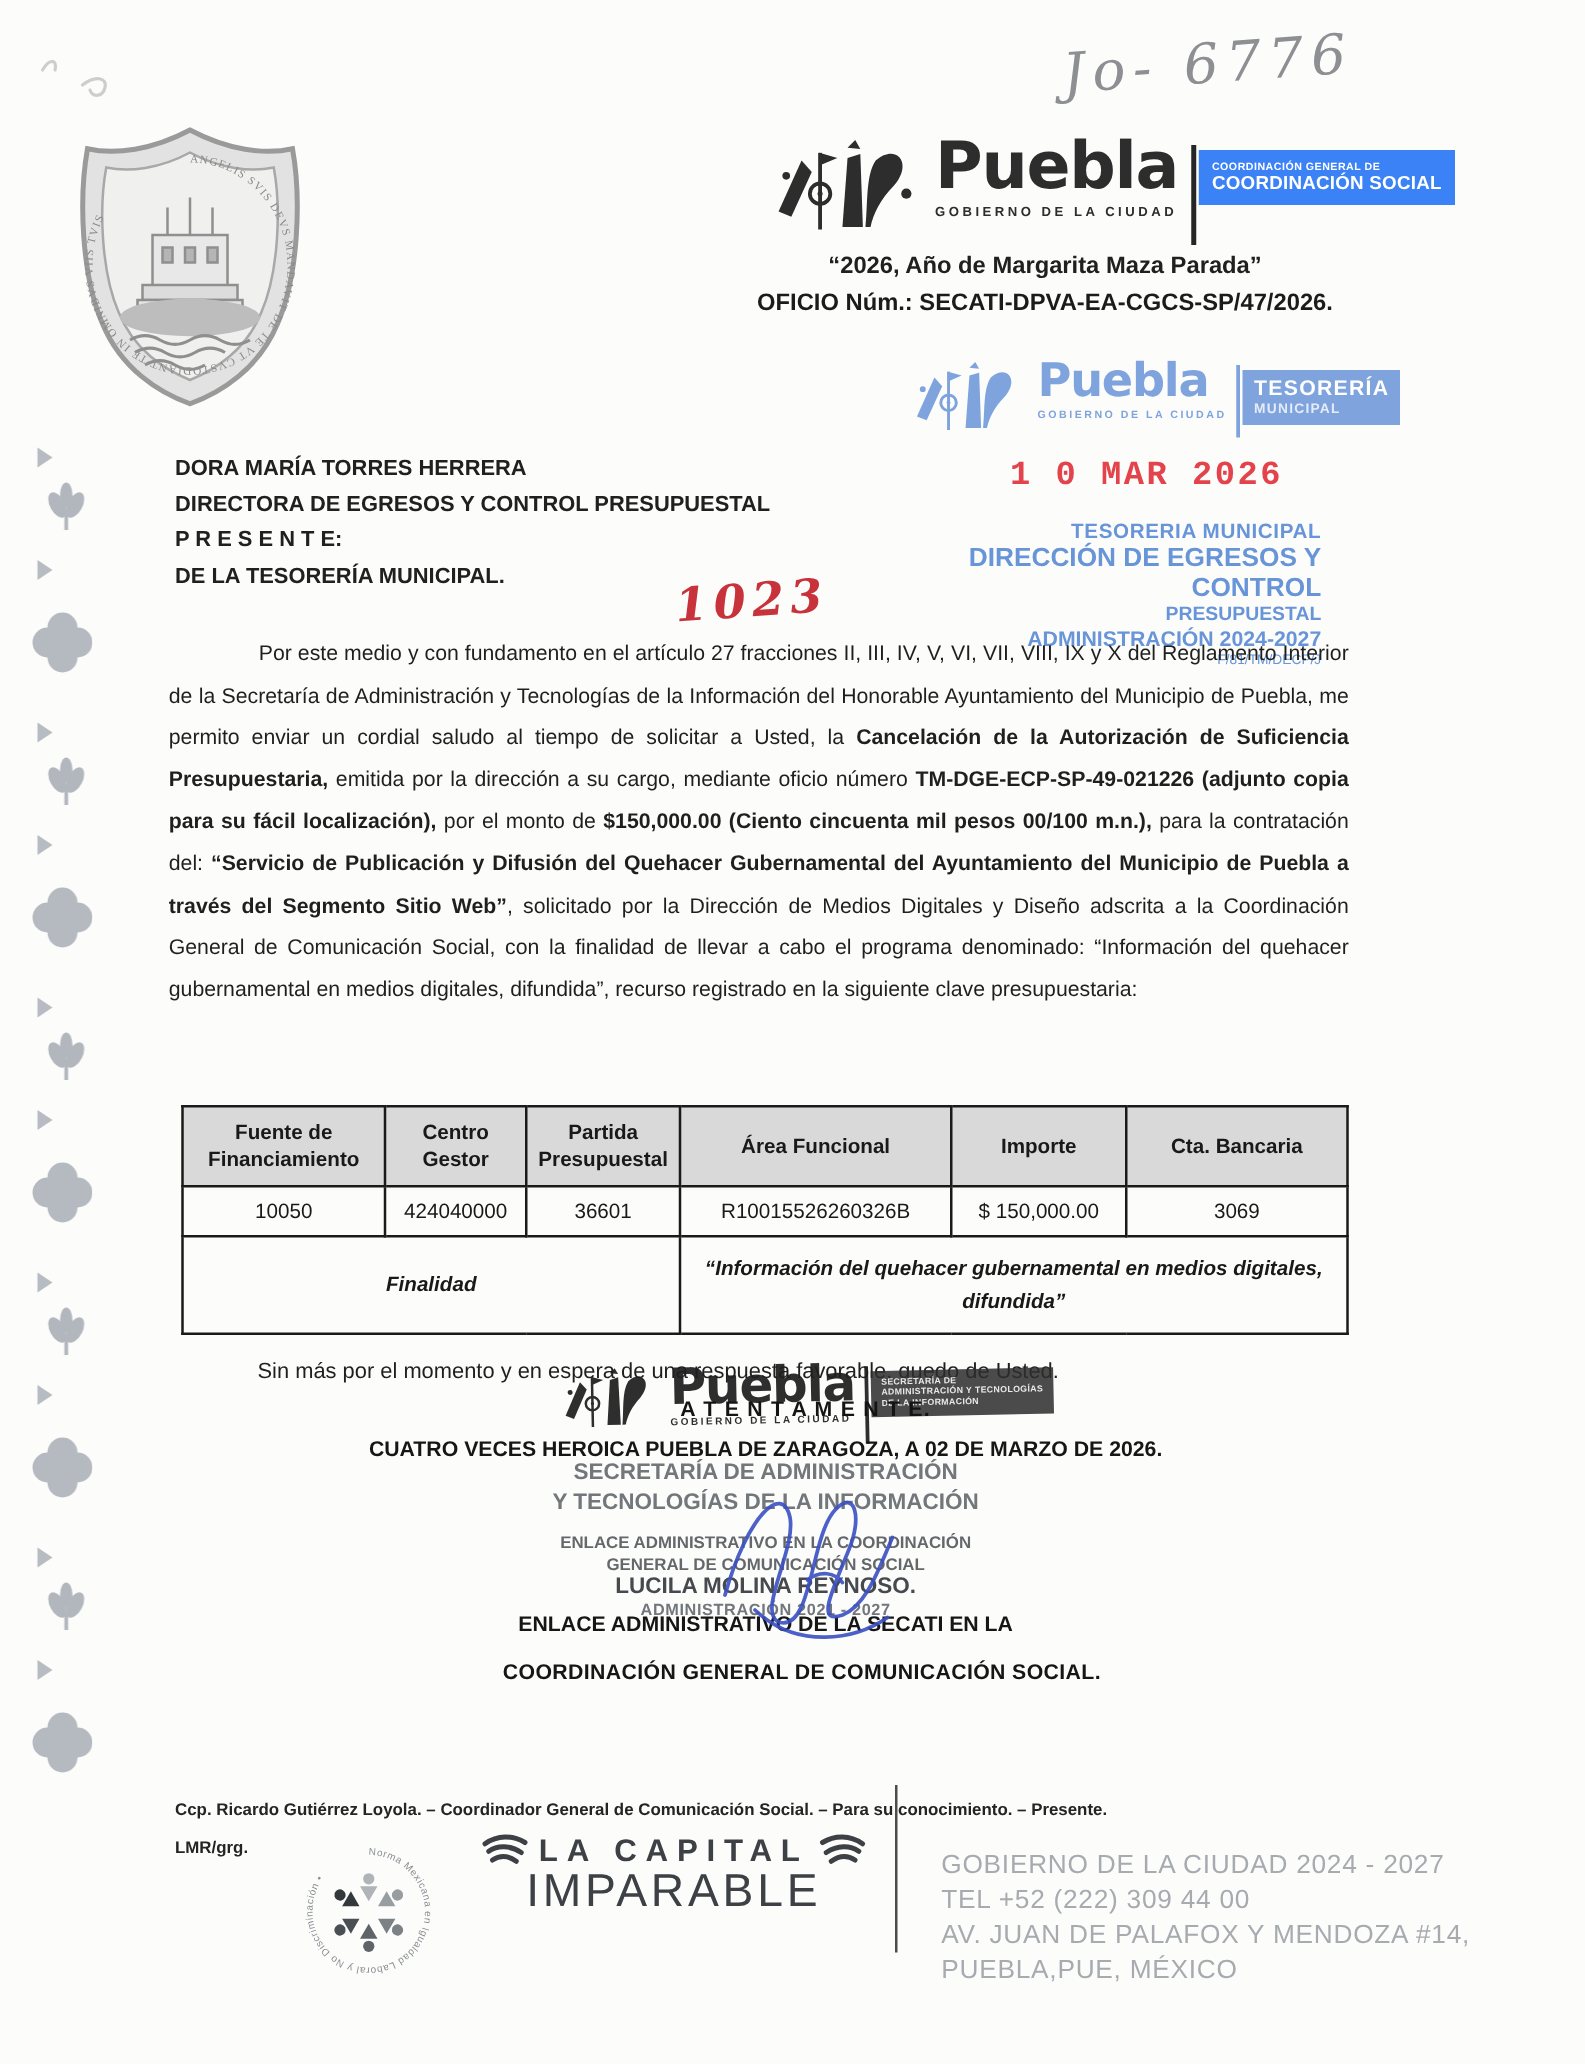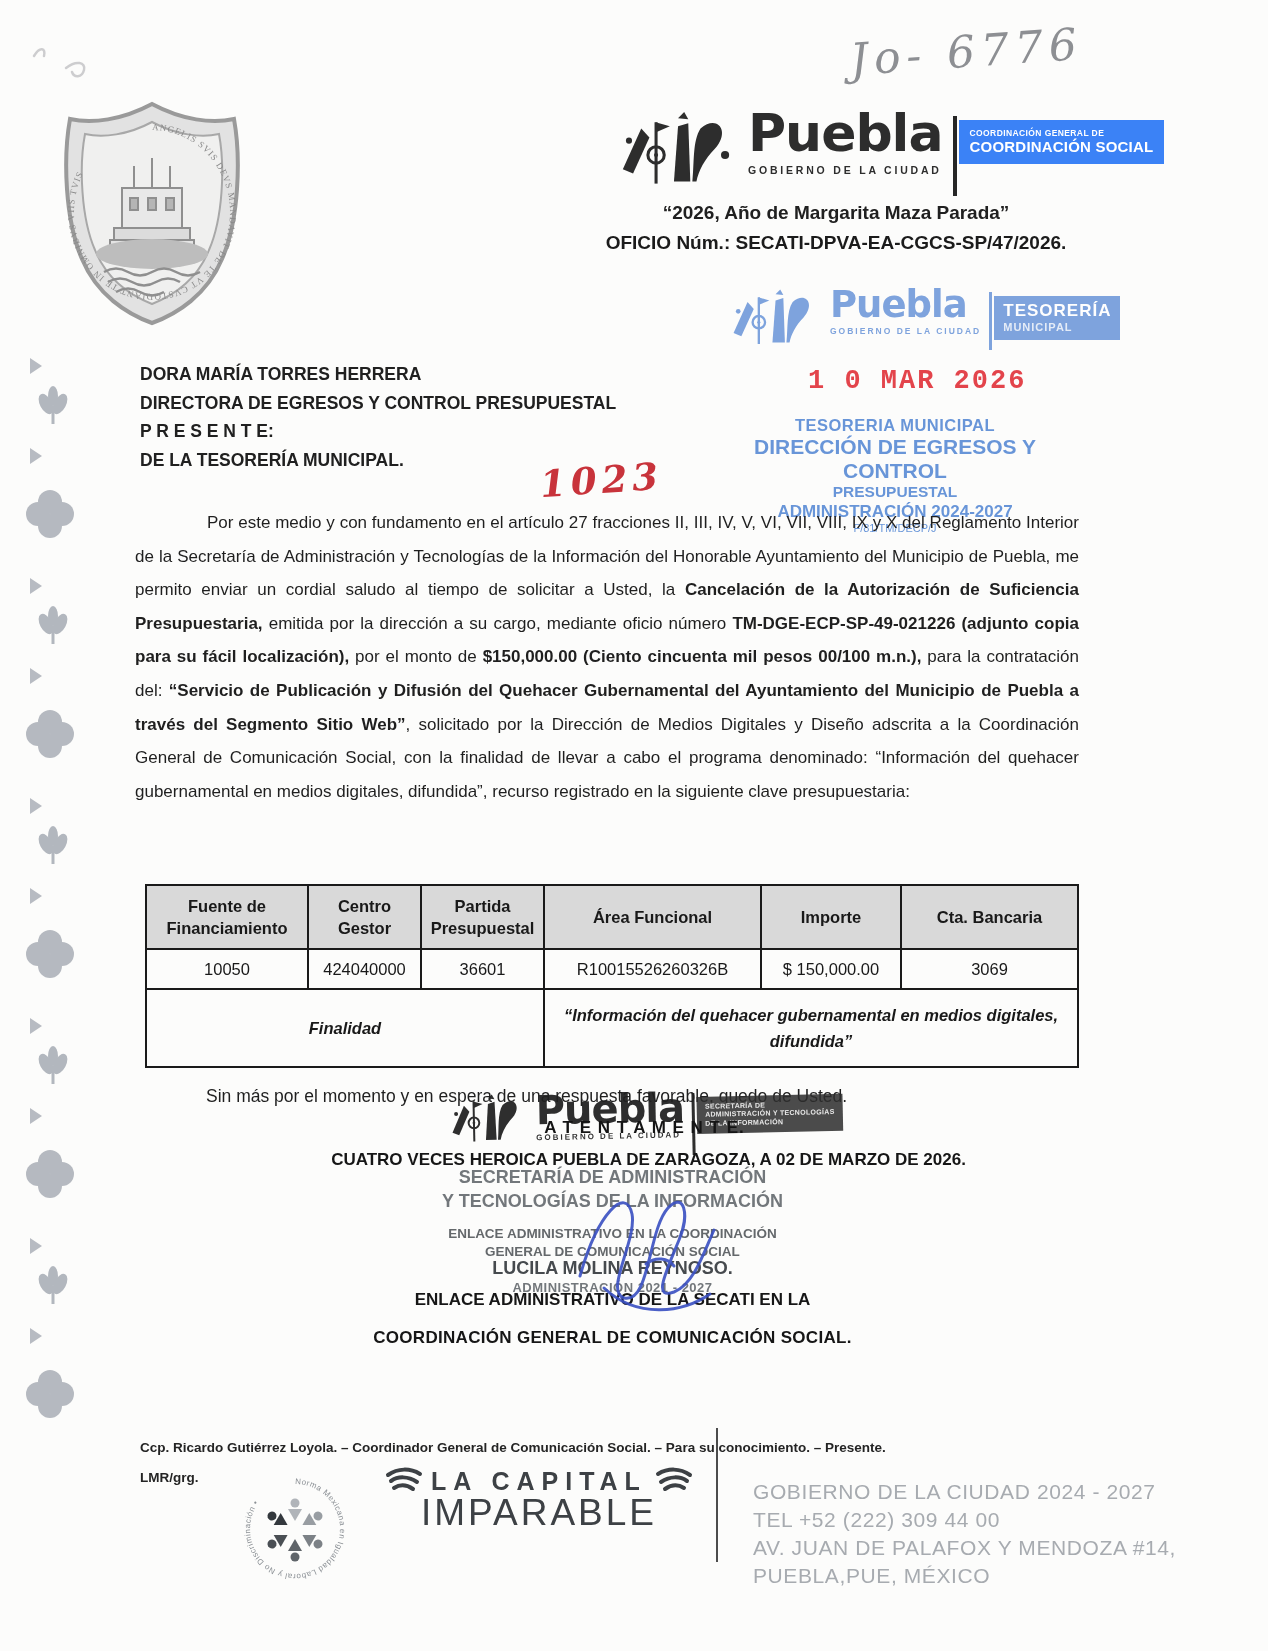--- a/index.html
+++ b/index.html
@@ -40,21 +40,21 @@
   .brand-stampblue .dept2{font-size:11px;font-weight:bold;letter-spacing:1px;opacity:.8;}
 
   .brand-att{left:446px;top:1090px;color:#1f1f1f;transform:rotate(-1.2deg);opacity:.93;}
   .brand-att .word{font-size:40px;}
   .brand-att .sub{font-size:8px;letter-spacing:2px;margin-top:5px;}
   .brand-att .bar{width:3px;height:62px;background:#1f1f1f;margin:4px 0 0 8px;}
   .brand-att .deptbox{background:#2e2e2e;margin:8px 0 0 2px;padding:6px 8px;opacity:.92;}
   .brand-att .dept1,.brand-att .dept2,.brand-att .dept3{font-size:7px;font-weight:bold;letter-spacing:.3px;color:#e6e6e6;}
 
   
-  .stamp-lines{left:733px;top:416px;width:324px;text-align:center;color:#5c8dd6;font-weight:bold;opacity:.92;}
+  .stamp-lines{left:733px;top:416px;width:324px;text-align:right;color:#5c8dd6;font-weight:bold;opacity:.92;}
   .stamp-lines .l1{font-size:16.5px;letter-spacing:.5px;}
   .stamp-lines .l2{font-size:21px;}
   .stamp-lines .l3{font-size:15.5px;}
   .stamp-lines .l4{font-size:17px;margin-top:1px;}
   .stamp-lines .l5{font-size:11px;font-weight:normal;}
 
   
   .recipient{left:140px;top:360px;font-size:17.5px;font-weight:bold;line-height:28.5px;color:#202020;}
 
   
@@ -66,29 +66,29 @@
     font-size:16.5px;color:#191919;table-layout:fixed;}
   table.budget th,table.budget td{border:2px solid #1a1a1a;text-align:center;vertical-align:middle;padding:4px 6px;}
   table.budget th{background:#d9d9d9;font-weight:bold;height:54px;font-size:16.5px;line-height:22px;}
   table.budget td.val{height:30px;}
   table.budget td.fin{font-style:italic;font-weight:bold;height:68px;font-size:16.5px;line-height:26px;}
 
   
   .closing{left:206px;top:1086px;font-size:17.5px;color:#1f1f1f;}
   .cline{left:0;width:1225px;text-align:center;}
   .att-label{top:1118px;font-size:17px;font-weight:bold;letter-spacing:1px;color:#141414;padding-left:32px;}
-  .att-date{top:1150px;font-size:17px;font-weight:bold;color:#161616;padding-left:36px;}
+  .att-date{top:1150px;font-size:17px;font-weight:bold;color:#161616;}
   .st-g1{top:1167px;font-size:18px;font-weight:bold;color:#5b6065;opacity:.85;}
   .st-g2{top:1191px;font-size:18px;font-weight:bold;color:#5b6065;opacity:.85;}
   .st-g3{top:1226px;font-size:13.5px;font-weight:bold;color:#54585c;opacity:.9;}
   .st-g4{top:1244px;font-size:13.5px;font-weight:bold;color:#54585c;opacity:.9;}
   .st-name{top:1258px;font-size:18px;font-weight:bold;color:#3d4145;opacity:.95;}
   .st-adm{top:1280px;font-size:13px;font-weight:bold;color:#5b6065;opacity:.85;letter-spacing:.5px;}
   .doc-l1{top:1290px;font-size:17px;font-weight:bold;color:#161616;}
-  .doc-l2{top:1328px;font-size:17px;font-weight:bold;color:#161616;letter-spacing:.3px;}
+  .doc-l2{top:1328px;font-size:17px;font-weight:bold;color:#161616;letter-spacing:.3px;margin-left:29px;}
   .signature{left:552px;top:1168px;}
 
   
   .ccp{left:140px;top:1440px;font-size:13.5px;font-weight:bold;color:#242424;}
   .initials{left:140px;top:1470px;font-size:13.5px;font-weight:bold;color:#242424;}
   .badge{left:236px;top:1470px;}
   .capital{left:380px;top:1466px;width:318px;text-align:center;color:#3d4145;}
   .capital .row1{display:flex;align-items:center;justify-content:center;gap:6px;}
   .capital .l1{font-size:25px;font-weight:bold;letter-spacing:7px;}
   .capital .l2{font-size:37px;font-weight:normal;letter-spacing:3px;margin-top:-4px;}

